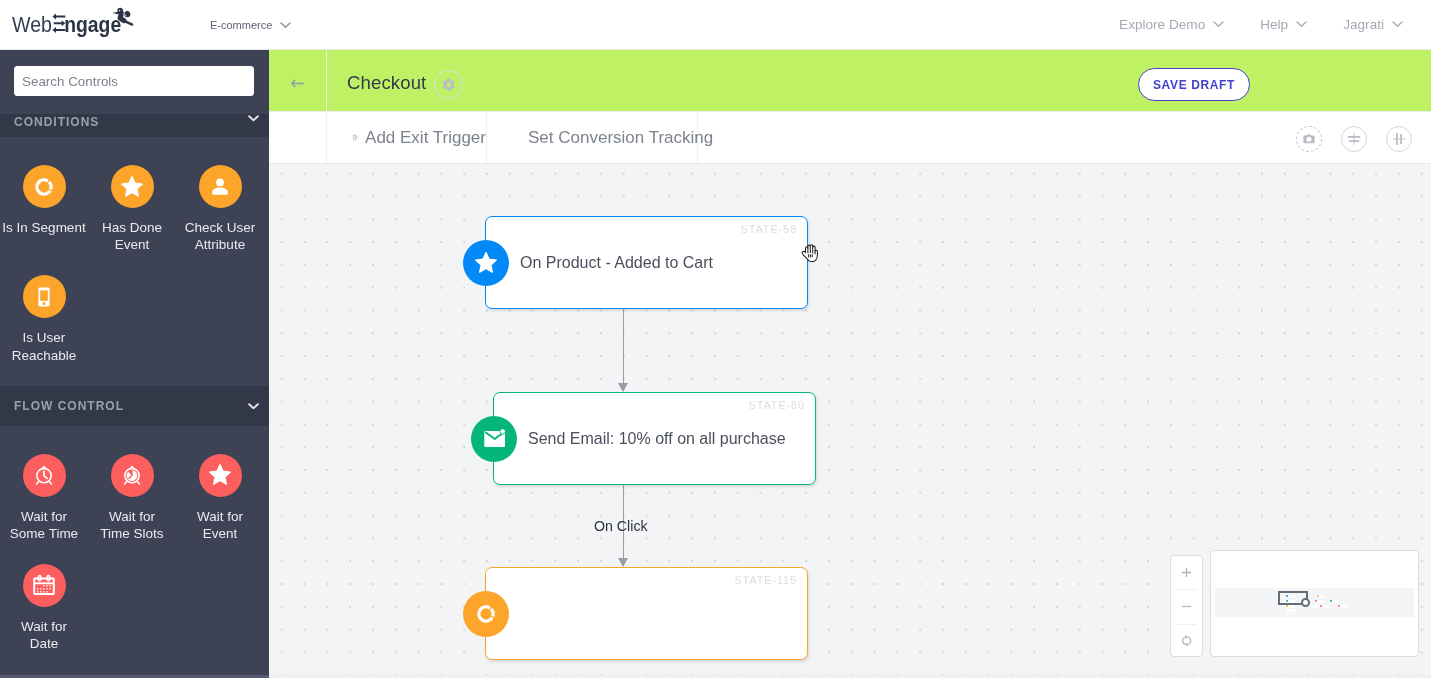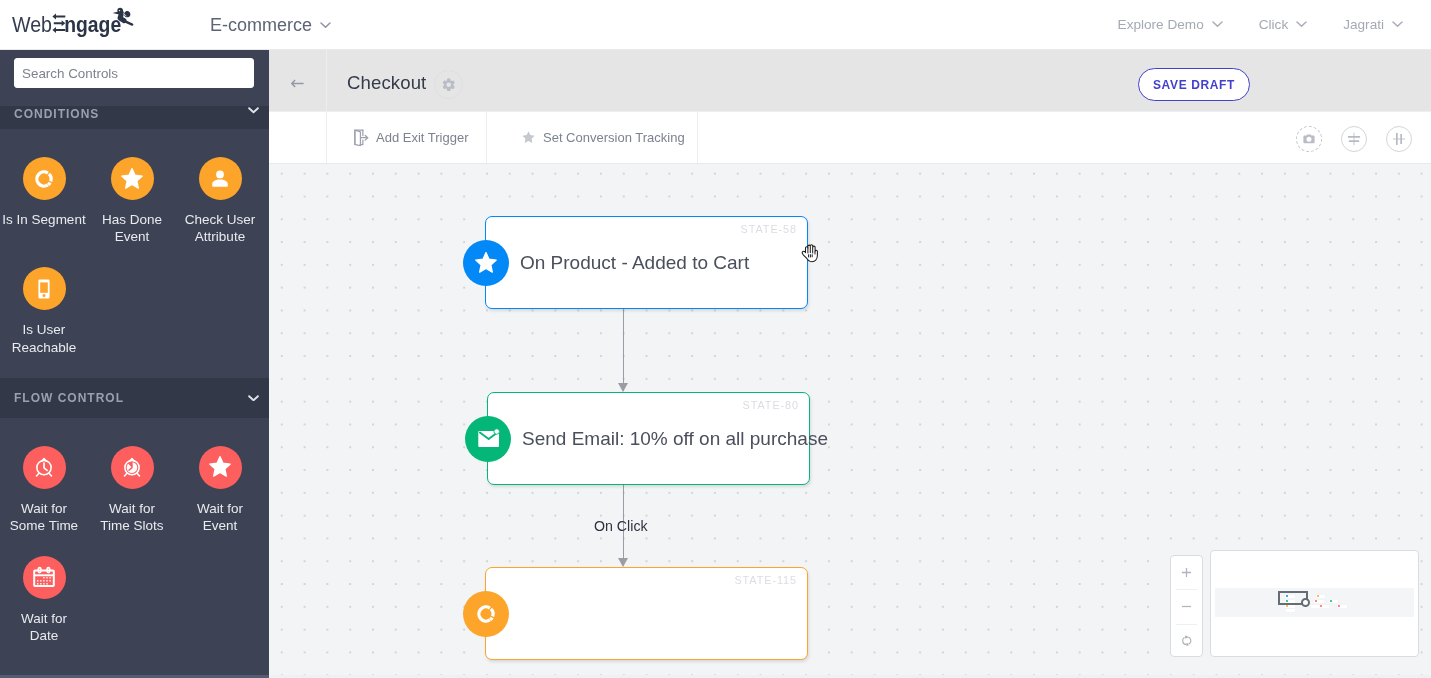--- a/index.html
+++ b/index.html
@@ -3,61 +3,61 @@
 <meta charset="utf-8">
 <title>Journey Designer</title>
 <style>
 *{box-sizing:border-box;margin:0;padding:0}
 html,body{width:1431px;height:678px;overflow:hidden;background:#fff;font-family:"Liberation Sans",sans-serif;-webkit-font-smoothing:antialiased}
 .app{position:relative;width:1431px;height:678px;overflow:hidden}
 
 
 .topnav{position:absolute;left:0;top:0;width:1431px;height:50px;background:#fff;border-bottom:1px solid #e9eaee;z-index:40}
 .logo-wrap{position:absolute;left:0px;top:5px;width:145px;height:40px}
-.ecom{position:absolute;left:210px;top:16px;font-size:18px;color:#5d6475;display:flex;align-items:center;gap:8px;line-height:19px}
+.ecom{position:absolute;left:210px;top:16px;font-size:11px;color:#5d6475;display:flex;align-items:center;gap:8px;line-height:19px}
 .topnav-right{position:absolute;right:28px;top:15px;display:flex;align-items:flex-start;gap:36px}
 .navitem{font-size:13.6px;color:#a4a9b3;display:flex;align-items:center;gap:8px;line-height:19px}
 .cv{display:block}
 
 
 .sidebar{position:absolute;left:0;top:50px;width:269px;height:628px;background:#3d4254;overflow:hidden;z-index:30}
-.searchwrap{padding:8px 14px 18px 14px}
+.searchwrap{padding:16px 14px 18px 14px}
 .search{display:block;width:240px;height:30px;border-radius:3px;border:1px solid #fff;background:#fff;font-size:13.4px;color:#565c68;padding:0 7px;font-family:inherit;outline:none}
 .search::placeholder{color:#7d828d}
 .sect-header{height:40px;background:#333848;display:flex;align-items:center;justify-content:space-between;padding:0 10px 0 14px;cursor:pointer}
 .sect-header.clipped{height:23px;align-items:flex-start;padding-top:1px}
 .sect-title{font-size:12px;font-weight:bold;letter-spacing:1px;color:#9aa0ae;line-height:14px}
 .sect-body{padding:28px 0 0 0;display:flex;flex-wrap:wrap}
 .ctrl{width:88px;display:flex;flex-direction:column;align-items:center;margin-bottom:22px;cursor:pointer}
 
 .ctrl .circ{width:43px;height:43px;border-radius:50%;display:flex;align-items:center;justify-content:center}
 .ctrl .lbl{margin-top:11px;font-size:13.5px;color:#e9ebef;text-align:center;line-height:17.2px;width:88px;overflow:visible;white-space:nowrap}
 .ctrl .lline{display:block}
 
 
-.hdr{position:absolute;left:269px;top:50px;width:1162px;height:62px;background:#e5e5e5;border-bottom:1px solid #eceef1;z-index:20}
+.hdr{position:absolute;left:269px;top:50px;width:1162px;height:62px;background:#bef264;border-bottom:1px solid #eceef1;z-index:20}
 .backcell{position:absolute;left:0;top:0;width:58px;height:62px;border-right:1px solid #eceef1;display:flex;align-items:center;justify-content:center;cursor:pointer;padding-top:5px}
 .title{position:absolute;left:78px;top:21px;font-size:18.6px;color:#353b4b;letter-spacing:.1px;line-height:24px}
 .gear{position:absolute;left:165px;top:20px;width:29px;height:29px;border:1px solid #dcdfe4;border-radius:50%;display:flex;align-items:center;justify-content:center;cursor:pointer}
 .btn-draft{position:absolute;left:869px;top:18px;width:112px;height:33px;border:1.8px solid #4340cc;border-radius:17px;background:#fff;color:#4340cc;font-size:12px;font-weight:bold;letter-spacing:.62px;display:flex;align-items:center;justify-content:center;cursor:pointer;font-family:inherit}
 .btn-pub{position:absolute;left:995px;top:18px;width:146px;height:33px;border:none;border-radius:17px;background:linear-gradient(100deg,#4a47d0 0%,#4a47d0 40%,#6361dd 100%);color:#fff;font-size:12px;font-weight:bold;letter-spacing:.62px;display:flex;align-items:center;justify-content:center;cursor:pointer;font-family:inherit}
 
 
 .tbar{position:absolute;left:269px;top:112px;width:1162px;height:52px;background:#fff;border-bottom:1px solid #e7e9ed;z-index:20}
 .tb-sp{position:absolute;left:0;top:0;width:58px;height:51px;border-right:1px solid #eceef1}
 .tb-item{position:absolute;top:0;height:51px;display:flex;align-items:center;gap:7px;border-right:1px solid #eceef1;padding:0 0 0 0;cursor:pointer}
-.tb-lbl{font-size:13px;color:#7c828e;line-height:18px;white-space:nowrap}
+.tb-lbl{font-size:17px;color:#7c828e;line-height:18px;white-space:nowrap}
 .tb-round{position:absolute;top:14px;width:26px;height:26px;border-radius:50%;display:flex;align-items:center;justify-content:center;cursor:pointer}
 .dashed{border:1.3px dashed #c2c6ce}
 .solid{border:1.1px solid #d3d6dc}
 
 
 .canvas{position:absolute;left:269px;top:164px;width:1162px;height:514px;background:#f3f4f6;background-image:radial-gradient(circle at 1px 1px, #d2d5da 1px, transparent 1.4px);background-size:22.8px 22.8px;background-position:11.8px 8.7px;overflow:hidden;z-index:10}
 .node{position:absolute;background:#fff;border-radius:7px;box-shadow:1px 2px 3px rgba(60,65,80,.15)}
-.node .nlabel{position:absolute;left:34px;top:50%;transform:translateY(-50%);font-size:19px;color:#4a4f5c;line-height:20px;white-space:nowrap}
+.node .nlabel{position:absolute;left:34px;top:50%;transform:translateY(-50%);font-size:16px;color:#4a4f5c;line-height:20px;white-space:nowrap}
 .node .state{position:absolute;right:10px;top:5px;font-size:10.8px;color:#dadde2;letter-spacing:0.95px;line-height:14px}
 .nicon{position:absolute;left:-23px;top:50%;transform:translateY(-50%);width:46px;height:46px;border-radius:50%;display:flex;align-items:center;justify-content:center}
 .edge{position:absolute;background:#9a9da5;width:1.3px}
 .arrowhd{position:absolute;width:0;height:0;border-left:5.8px solid transparent;border-right:5.8px solid transparent;border-top:9.5px solid #9a9da5}
 .edgelbl{position:absolute;font-size:14.2px;font-weight:normal;color:#2c313d;line-height:18px}
 
 
 .zoomctl{position:absolute;left:1170px;top:555px;width:33px;height:102px;background:#fff;border:1px solid #d9dce1;border-radius:4px;z-index:25}
 .zbtn{height:33.3px;display:flex;align-items:center;justify-content:center;cursor:pointer;color:#9a9ea7}
 .zsep{height:1px;background:#edeff1;margin:0 5px}
@@ -107,21 +107,21 @@
         </svg>
     </div>
     <div class="topnav-right">
       <div class="navitem">
         <span>Explore Demo</span>
         <svg class="cv" width="11" height="7" viewBox="0 0 11 7">
             <path d="M1 1l4.5 4.3L10 1" stroke="#a8adb6" stroke-width="1.5" fill="none" stroke-linecap="round" stroke-linejoin="round"></path>
           </svg>
       </div>
       <div class="navitem">
-        <span>Click</span>
+        <span>Help</span>
         <svg class="cv" width="11" height="7" viewBox="0 0 11 7">
             <path d="M1 1l4.5 4.3L10 1" stroke="#a8adb6" stroke-width="1.5" fill="none" stroke-linecap="round" stroke-linejoin="round"></path>
           </svg>
       </div>
       <div class="navitem">
         <span>Jagrati</span>
         <svg class="cv" width="11" height="7" viewBox="0 0 11 7">
             <path d="M1 1l4.5 4.3L10 1" stroke="#a8adb6" stroke-width="1.5" fill="none" stroke-linecap="round" stroke-linejoin="round"></path>
           </svg>
       </div>
@@ -337,21 +337,21 @@
     <div id="nodes">
         <div class="node" style="left: 216px; top: 52px; width: 323px; height: 93px; border: 1.4px solid rgb(2, 136, 247);">
           <div class="nicon" style="background:#0288f7">
             <svg width="24" height="24" viewBox="0 0 24 24">
               <path d="M12.00 1.60 L15.00 8.27 L22.27 9.06 L16.85 13.98 L18.35 21.14 L12.00 17.50 L5.65 21.14 L7.15 13.98 L1.73 9.06 L9.00 8.27 Z" fill="#fff" stroke="#fff" stroke-width="1.3" stroke-linejoin="round"></path>
             </svg>
           </div>
           <div class="state">STATE-58</div>
           <div class="nlabel">On Product - Added to Cart</div>
         </div>
-        <div class="node" style="left: 218px; top: 228px; width: 323px; height: 93px; border: 1.4px solid rgb(4, 183, 120); text-align: right;">
+        <div class="node" style="left: 224px; top: 228px; width: 323px; height: 93px; border: 1.4px solid rgb(4, 183, 120); text-align: right;">
           <div class="nicon" style="background:#04b778">
             <svg width="23" height="21" viewBox="0.5 4.5 23 21">
               <rect x="1.8" y="7.6" width="20.7" height="15.9" rx="0.9" fill="#fff"></rect>
               <path d="M3.6 9.4L12.1 15.3l18.0-10.7" fill="none" stroke="#04b778" stroke-width="0"></path>
               <path d="M3.4 9.1L12.15 15.5 20.9 9.1" fill="none" stroke="#04b778" stroke-width="1.9" stroke-linecap="round" stroke-linejoin="round"></path>
               <circle cx="20.2" cy="8.0" r="2.75" fill="#fff" stroke="#04b778" stroke-width="0.9"></circle>
             </svg>
           </div>
           <div class="state">STATE-80</div>
           <div class="nlabel">Send Email: 10% off on all purchase</div>

